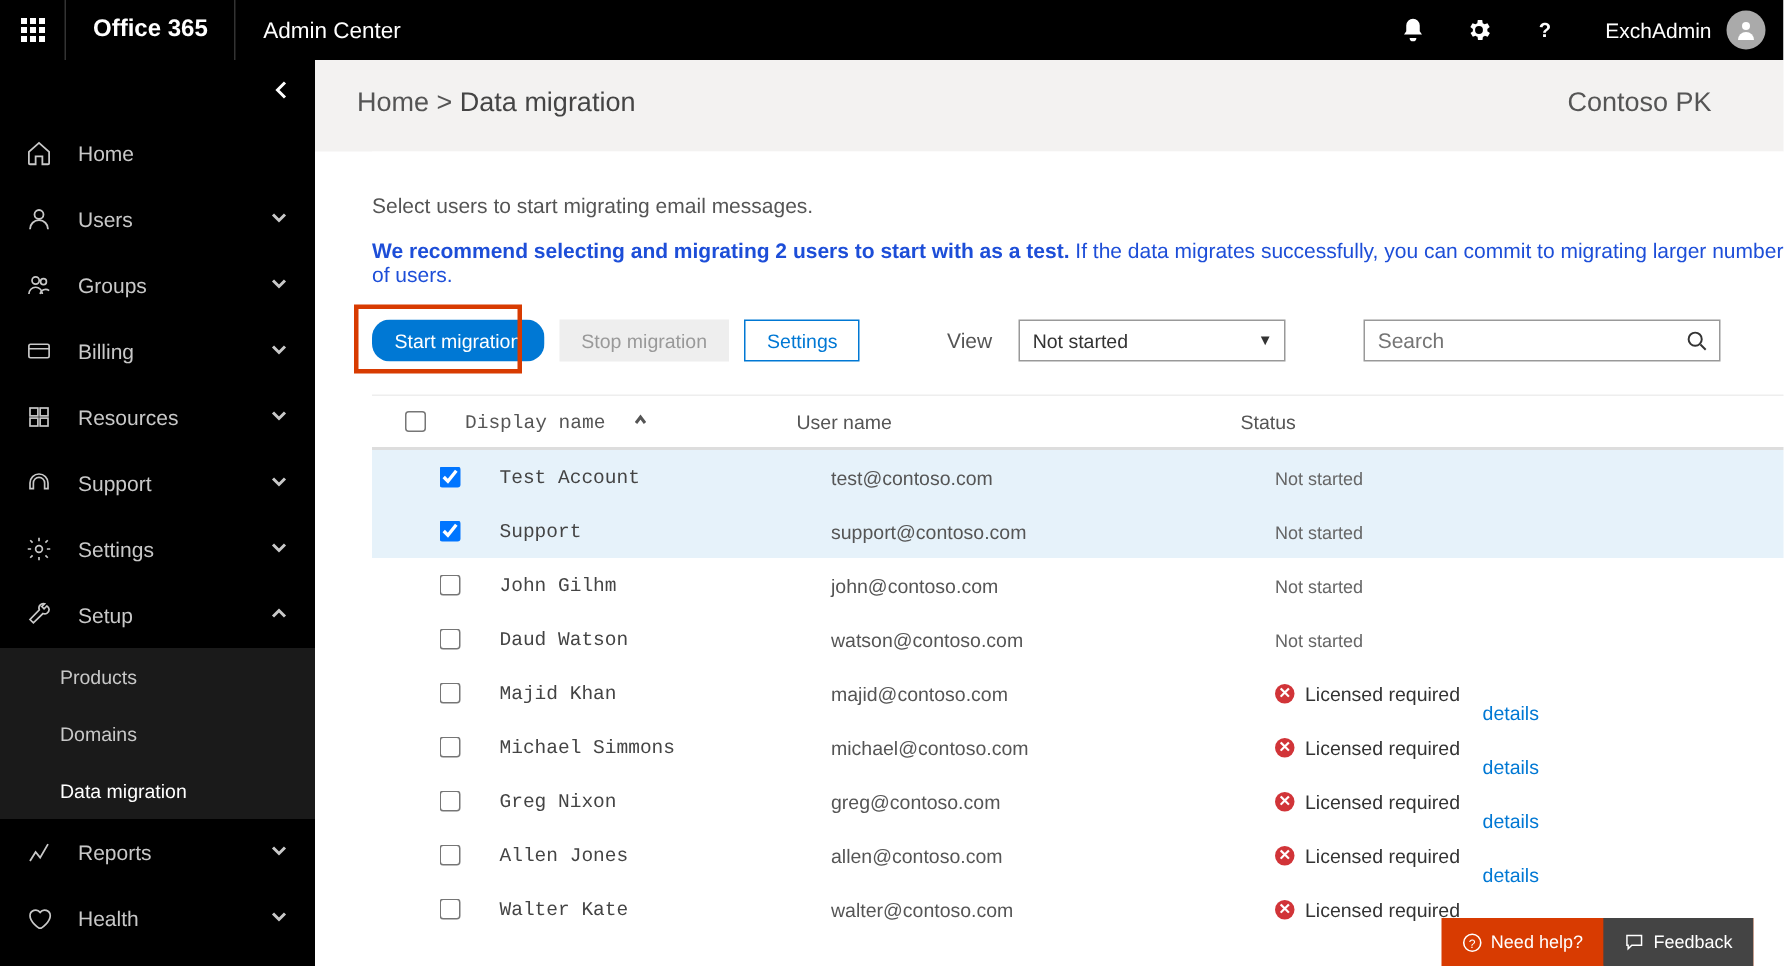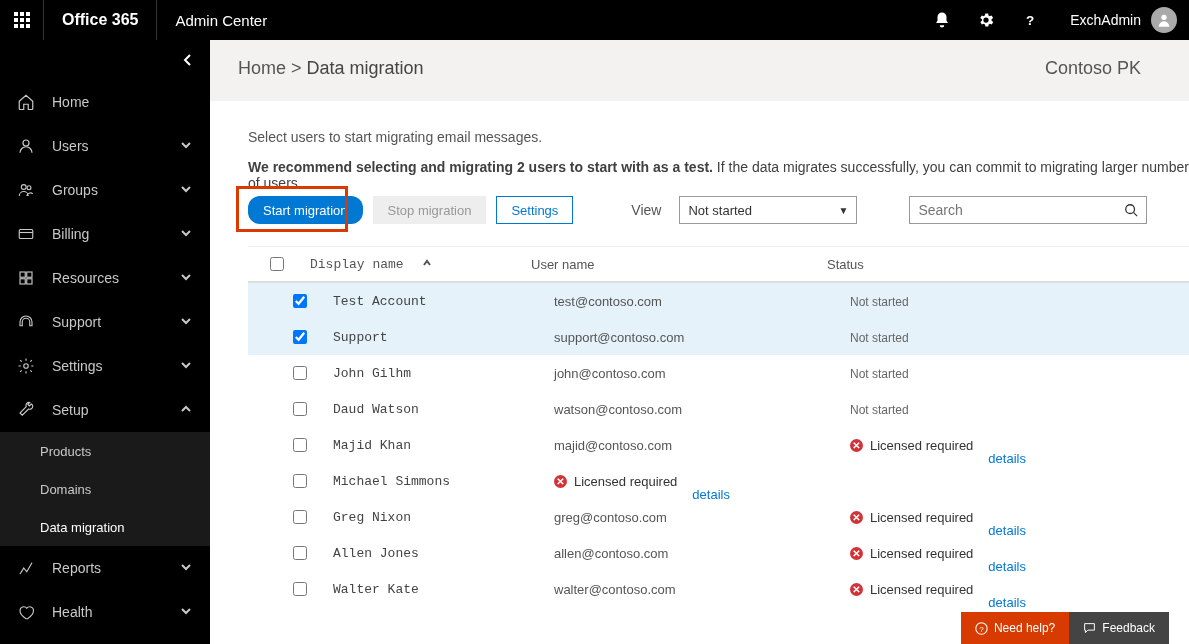--- a/index.html
+++ b/index.html
@@ -37,21 +37,21 @@
 .content-wrap { flex: 1; position: relative; background: #fff; overflow: hidden; }
 .content-scroll { position: absolute; left: 0; right: 0; top: 0; bottom: 0; overflow-y: scroll; }
 
 .page-header { background: #f3f2f1; padding: 18px 28px 22px; display: flex; align-items: center; }
 .breadcrumb { font-size: 18px; color: #555; }
 .breadcrumb .cur { color: #444; }
 .org { margin-left: auto; margin-right: 20px; font-size: 18px; color: #555; }
 
 .card { background: #fff; margin: 0 0 0 38px; padding: 28px 0 0 0; }
 .intro1 { font-size: 14px; color: #555; margin-bottom: 14px; }
-.intro2 { font-size: 14px; color: #404040; margin-bottom: 5px; }
+.intro2 { font-size: 14px; color: #1d4ed8; margin-bottom: 22px; }
 .intro2 b { font-weight: 700; }
 
 .toolbar { display: flex; align-items: center; gap: 10px; margin-bottom: 22px; position: relative; }
 .highlight-box { position: absolute; left: -12px; top: -10px; width: 112px; height: 46px; border: 3px solid #d83b01; pointer-events: none; }
 .btn { height: 28px; padding: 0 14px; font-size: 13px; border: 1px solid transparent; background: #efefef; color: #666; cursor: pointer; display: flex; align-items: center; }
 .btn.primary { background: #0078d4; color: #fff; border-radius: 12px; }
 .btn.disabled { background: #eee; color: #999; }
 .btn.outline { background: #fff; color: #0078d4; border: 1px solid #0078d4; }
 .view-label { margin-left: 48px; color: #555; }
 .select { margin-left: 8px; border: 1px solid #999; height: 28px; width: 178px; padding: 0 8px; display: flex; align-items: center; justify-content: space-between; font-size: 13px; }
@@ -365,20 +365,21 @@
                     <span>Licensed required</span>
                     <a class="details-link">details</a>
                   </div>
                 </div>
               </div>
               <div class="trow">
                 <div class="col-check">
                   <input type="checkbox" class="cb" style="">
                 </div>
                 <div class="col-name">Michael  Simmons</div>
+                <div class="col-user">michael@contoso.com</div>
                 <div class="col-status">
                   <div class="status-lic">
                     <span class="lic-icon">✕</span>
                     <span>Licensed required</span>
                     <a class="details-link">details</a>
                   </div>
                 </div>
               </div>
               <div class="trow">
                 <div class="col-check">

